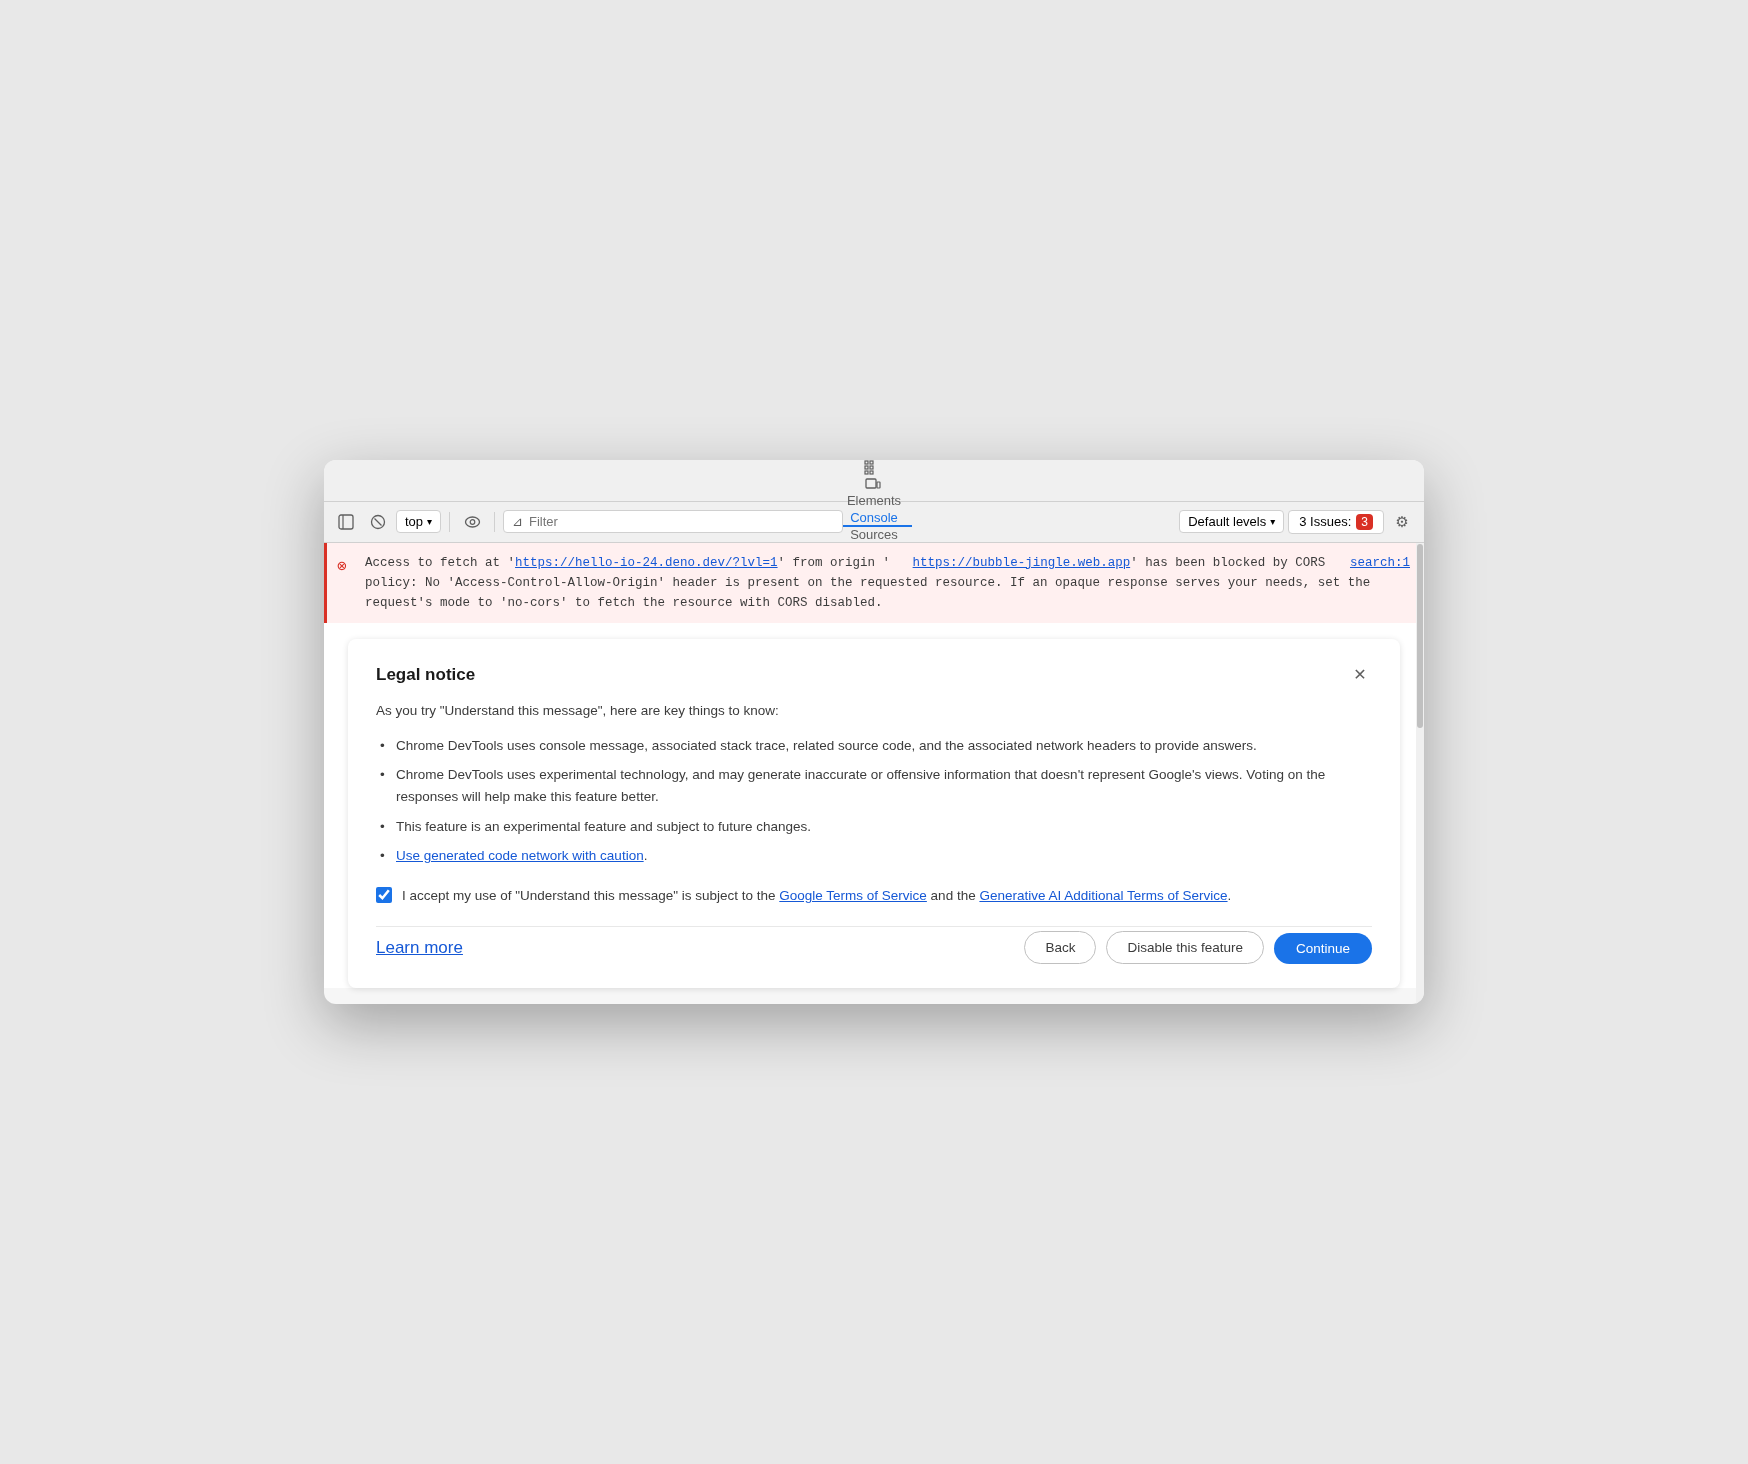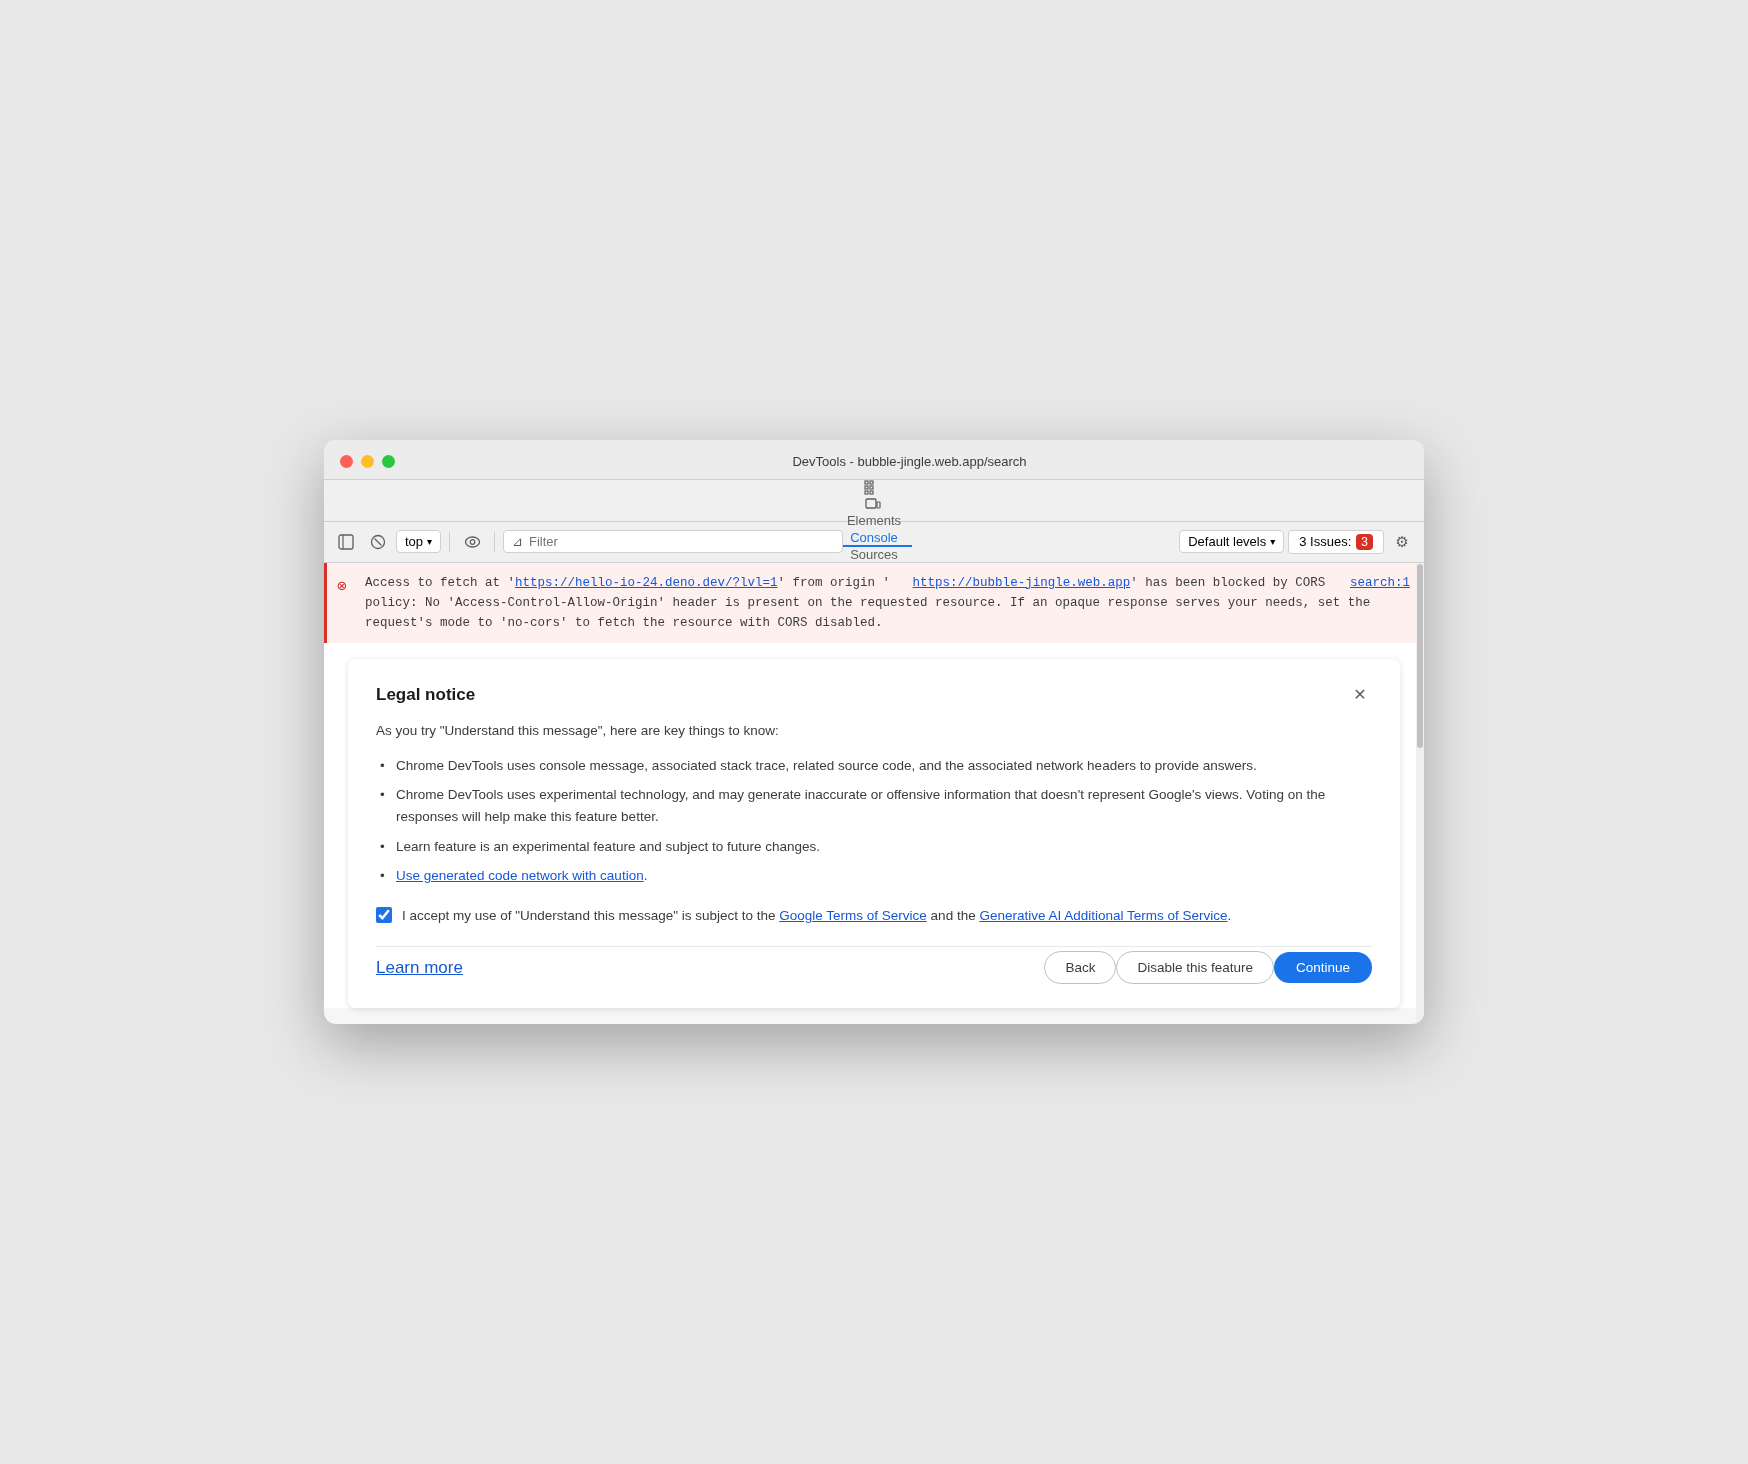--- a/index.html
+++ b/index.html
@@ -335,21 +335,22 @@
       justify-content: space-between;
     }
     .learn-more-link {
       color: #1558d6;
       text-decoration: underline;
       font-size: 17px;
       cursor: pointer;
     }
     .footer-btns {
       display: flex;
-      align-items: center;
+      gap: 10px;
+      align-items: flex-end;
     }
     .btn-outline {
       padding: 8px 20px;
       border: 1px solid #c0c0c0;
       border-radius: 20px;
       background: white;
       font-size: 13.5px;
       color: #3c3c3c;
       cursor: pointer;
     }
@@ -386,28 +387,20 @@
       padding: 0 6px;
       font-size: 13px;
       color: #5f5f5f;
     }
   </style>
 </head>
 <body>
 
 <div class="window">
 
-  <div class="titlebar">
-    <div class="traffic-lights">
-      <div class="traffic-light tl-red"></div>
-      <div class="traffic-light tl-yellow"></div>
-      <div class="traffic-light tl-green"></div>
-    </div>
-    <div class="window-title">DevTools - bubble-jingle.web.app/search</div>
-  </div>
 
   <div class="devtools-header">
 
     <div class="tabs-row">
       <div class="tab-icon">
         <svg width="16" height="16" viewBox="0 0 16 16" fill="none">
           <rect x="1" y="1" width="3" height="3" stroke="#5f5f5f" stroke-width="1.2" fill="none"></rect>
           <rect x="1" y="6" width="3" height="3" stroke="#5f5f5f" stroke-width="1.2" fill="none"></rect>
           <rect x="1" y="11" width="3" height="3" stroke="#5f5f5f" stroke-width="1.2" fill="none"></rect>
           <rect x="6" y="1" width="3" height="3" stroke="#5f5f5f" stroke-width="1.2" fill="none"></rect>
@@ -516,21 +509,21 @@
         <div class="legal-intro">As you try "Understand this message", here are key things to know:</div>
 
         <ul class="legal-list">
           <li>
             <span>Chrome DevTools uses console message, associated stack trace, related source code, and the associated network headers to provide answers.</span>
           </li>
           <li>
             <span>Chrome DevTools uses experimental technology, and may generate inaccurate or offensive information that doesn't represent Google's views. Voting on the responses will help make this feature better.</span>
           </li>
           <li>
-            <span>Learn feature is an experimental feature and subject to future changes.</span>
+            <span>This feature is an experimental feature and subject to future changes.</span>
           </li>
           <li>
             <a href="#">Use generated code network with caution</a>.
           </li>
         </ul>
 
         <div class="accept-row">
           <input type="checkbox" checked="" style="">
           <span class="accept-text">
             <span>I accept my use of "Understand this message" is subject to the </span><a href="#">Google Terms of Service</a><span> and the </span><a href="#">Generative AI Additional Terms of Service</a><span>.</span>

